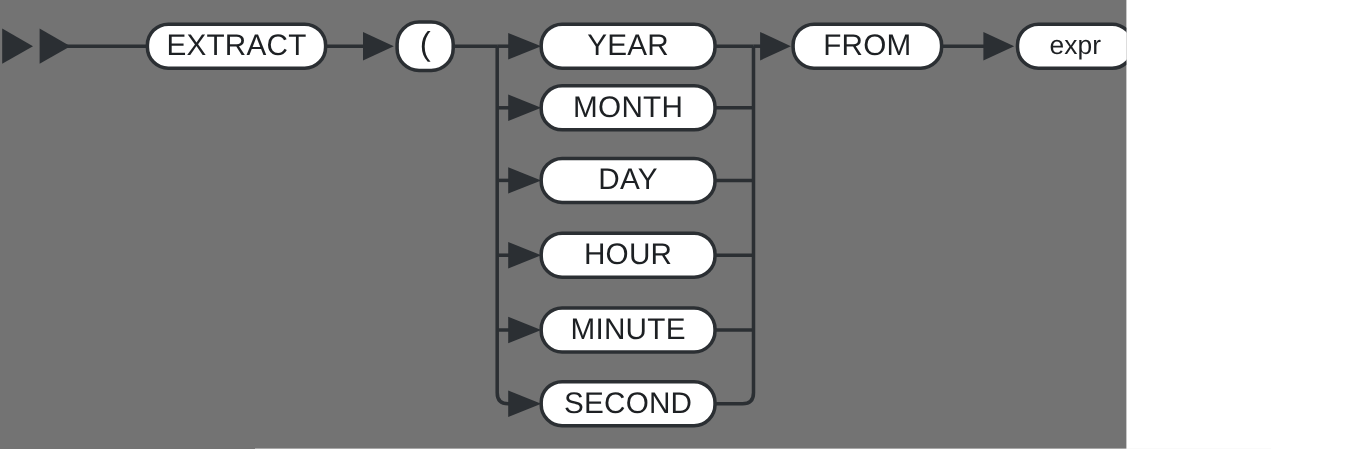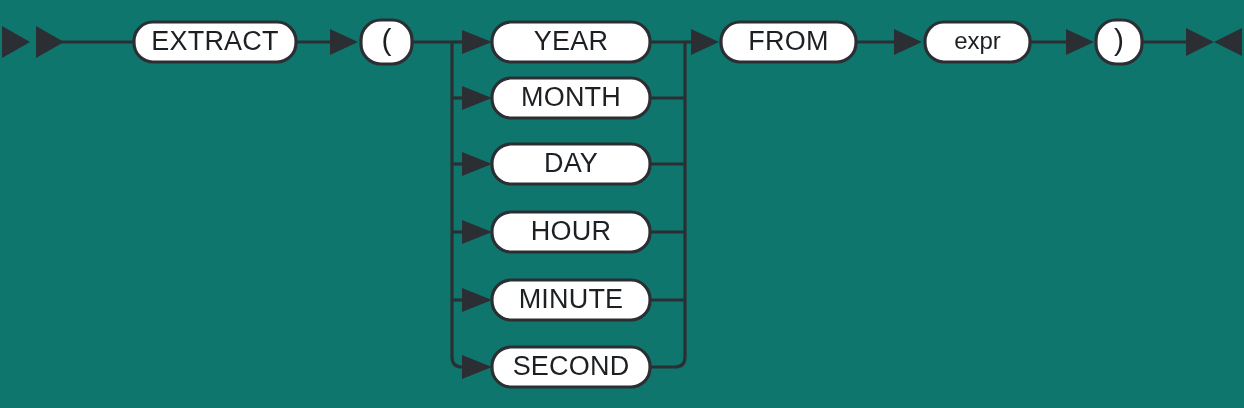--- a/index.html
+++ b/index.html
@@ -5,23 +5,23 @@
   html, body {
     margin: 0;
     padding: 0;
     background: #ffffff;
   }
   body {
     font-family: "Liberation Sans", sans-serif;
   }
   #diagram-root {
     position: relative;
-    width: 1244px;
+    width: 1024px;
     height: 408px;
-    background: #0f766e;
+    background: #737373;
     overflow: hidden;
   }
   svg.rr {
     display: block;
     width: 1244px;
     height: 408px;
   }
   .rr-line {
     stroke: #2b2f33;
     stroke-width: 3.2;

